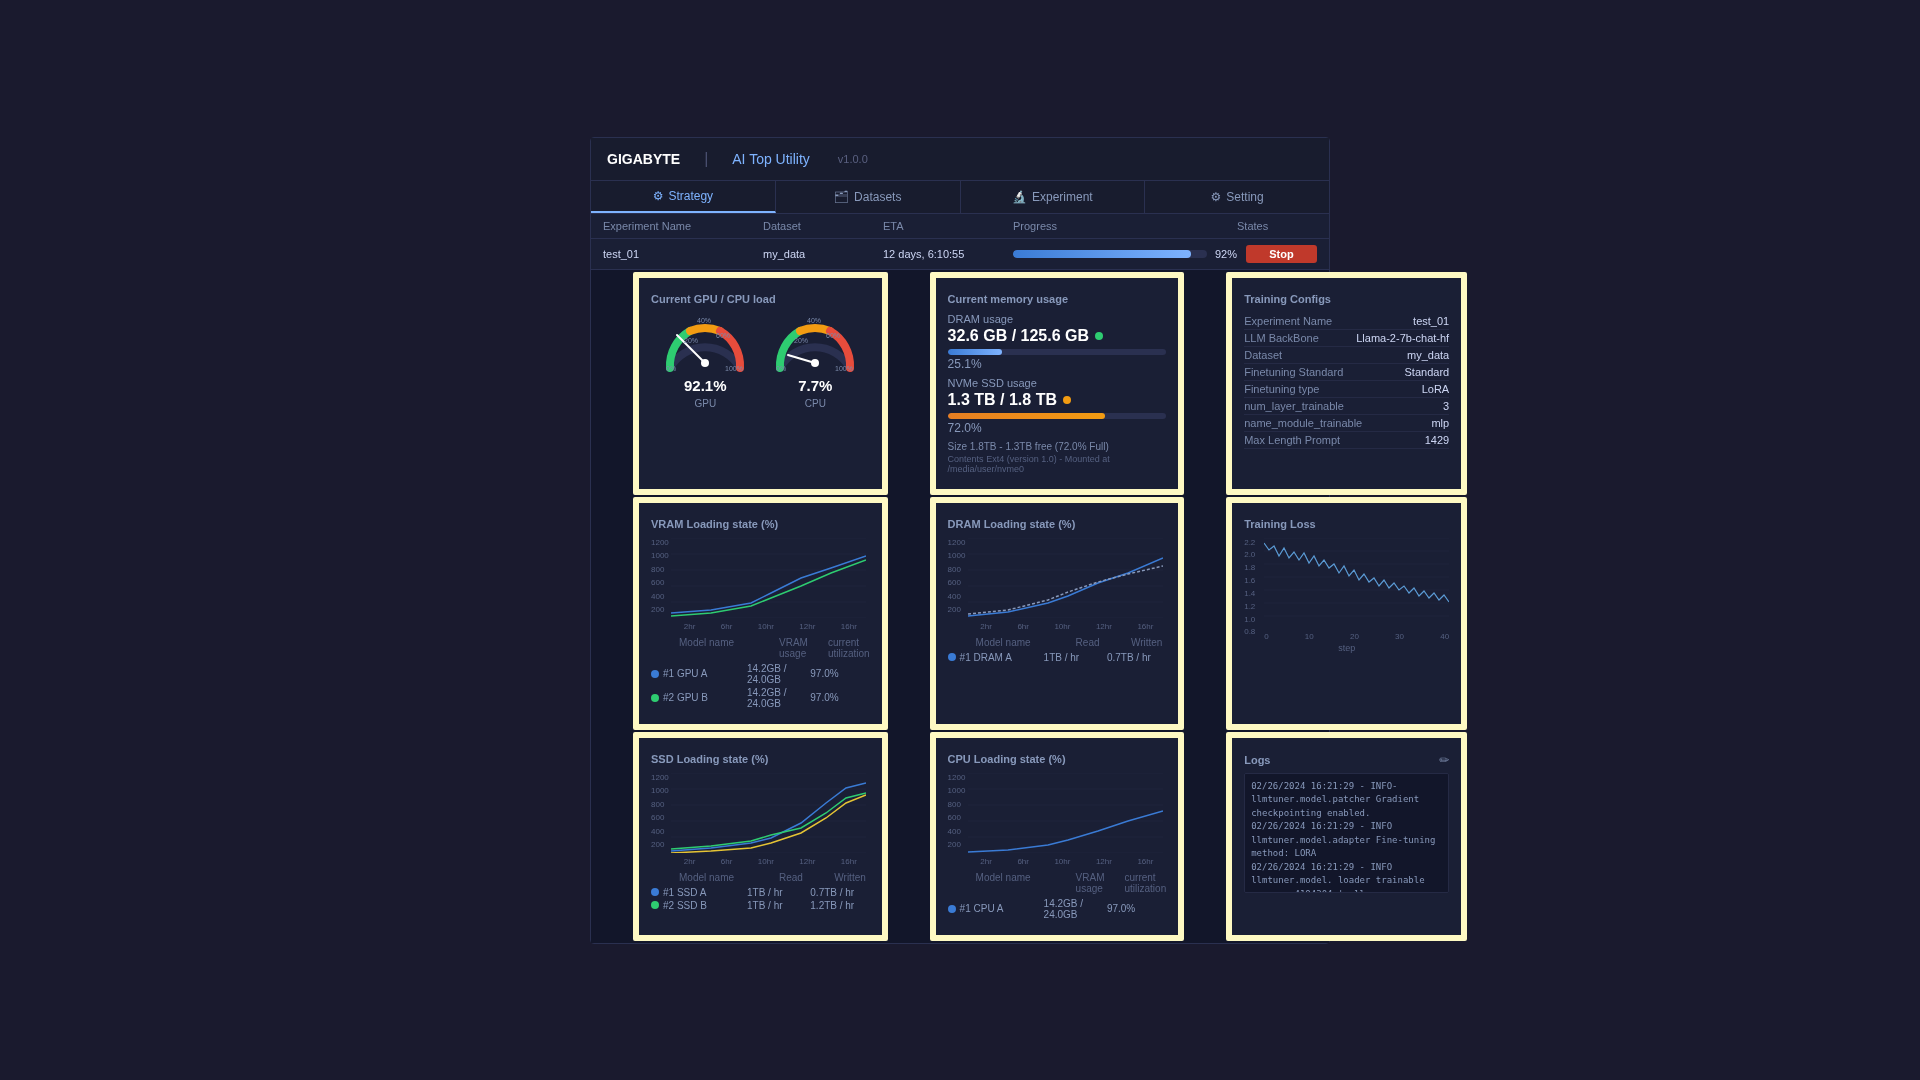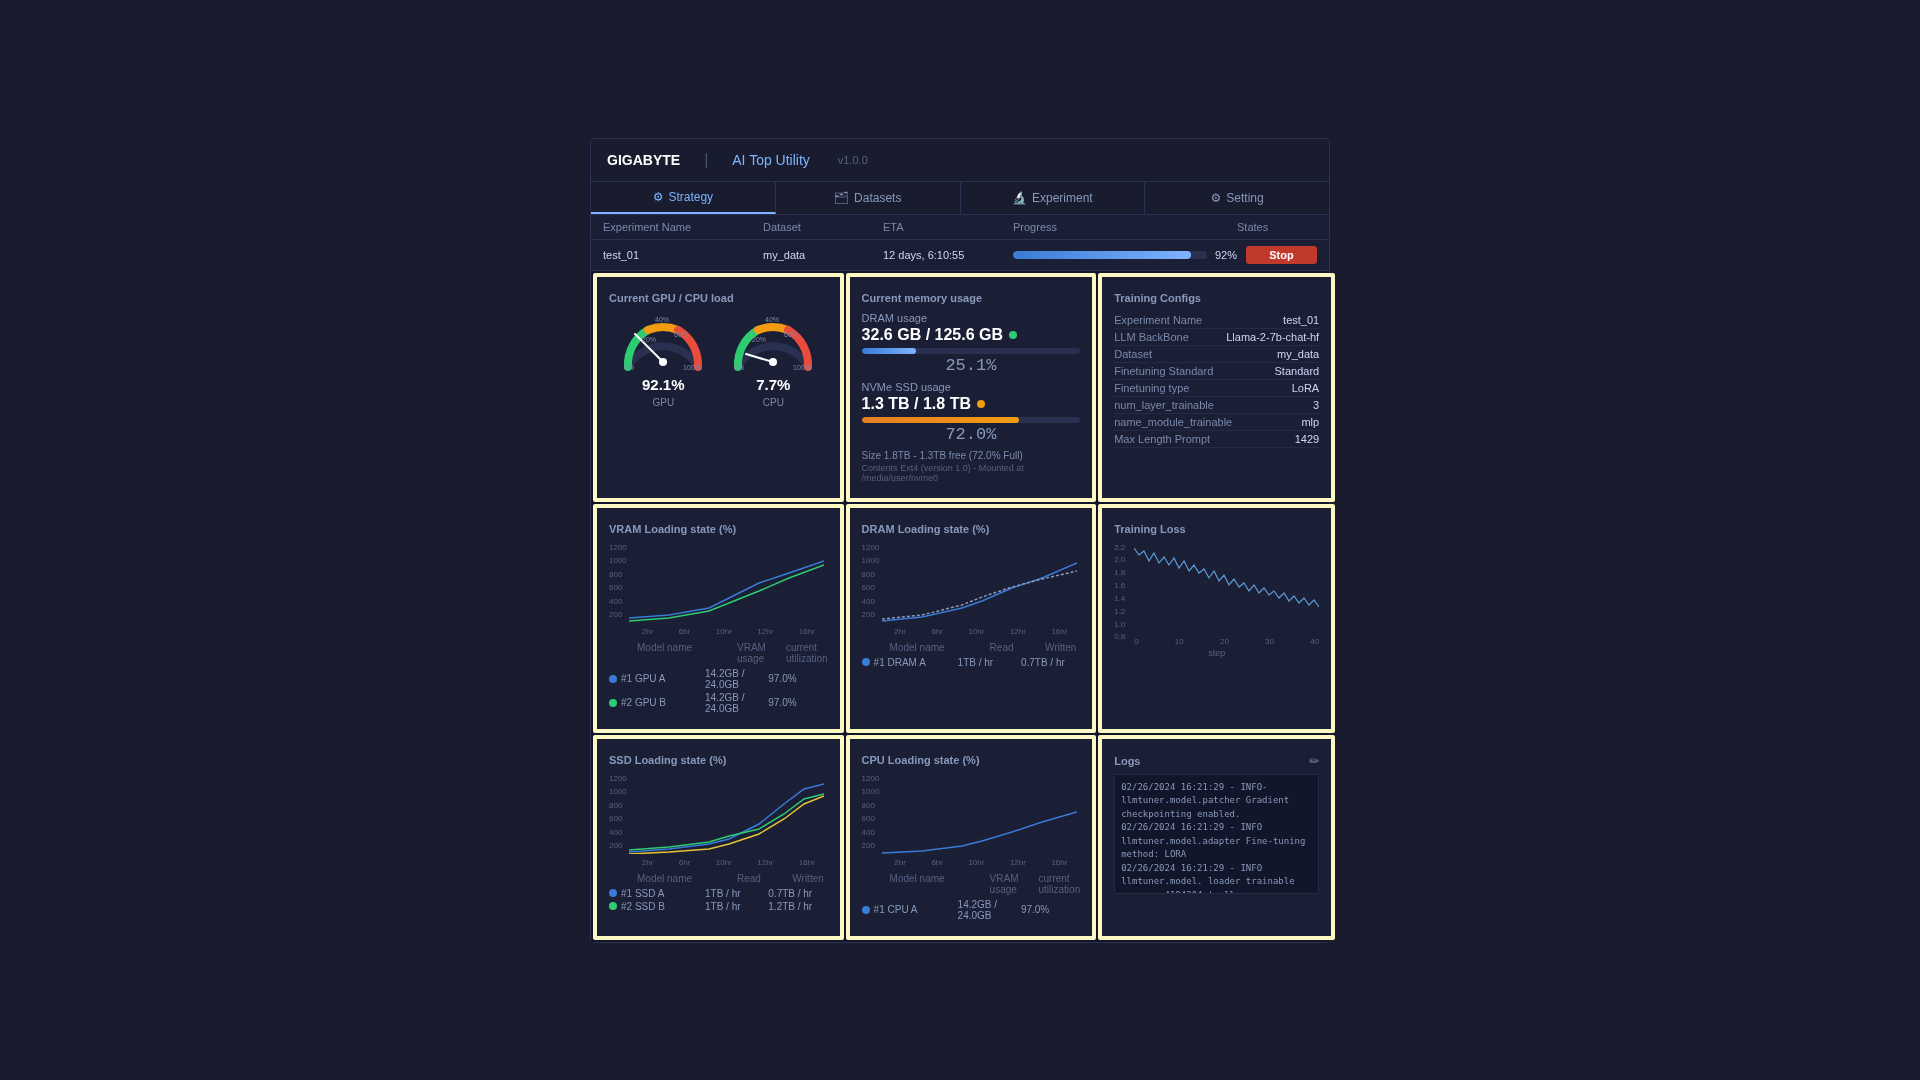--- a/index.html
+++ b/index.html
@@ -123,22 +123,23 @@
       grid-template-columns: 1fr 1fr 1fr;
       grid-template-rows: auto auto auto;
       gap: 2px;
       background: #12162a;
       flex: 1;
       padding: 2px;
     }
     .card {
       background: #1a1f35;
       padding: 15px 12px;
-      border: 4px solid #fef9c3;
+      border: 6px solid #fef9c3;
       border-radius: 2px;
+      margin-left: 40px;
     }
     .card-title {
       font-size: 11px;
       color: #8899bb;
       margin-bottom: 8px;
       font-weight: 600;
     }
     
     .gauges-row {
       display: flex;
@@ -188,25 +189,24 @@
       overflow: hidden;
       margin-bottom: 2px;
     }
     .mem-bar-fill {
       height: 100%;
       border-radius: 3px;
     }
     .mem-bar-blue { background: linear-gradient(90deg, #3a7bd5, #7eb3ff); }
     .mem-bar-orange { background: linear-gradient(90deg, #e67e22, #f39c12); }
     .mem-percent {
-      font-size: 17px;
+      font-size: 12px;
       color: #8899bb;
-      text-align: center;
+      text-align: left;
       margin-bottom: 6px;
-      font-family: Liberation Mono, monospace;
     }
     .mem-section-label {
       font-size: 11px;
       color: #8899bb;
       margin-bottom: 2px;
       margin-top: 6px;
     }
     .size-info {
       display: flex;
       gap: 12px;

